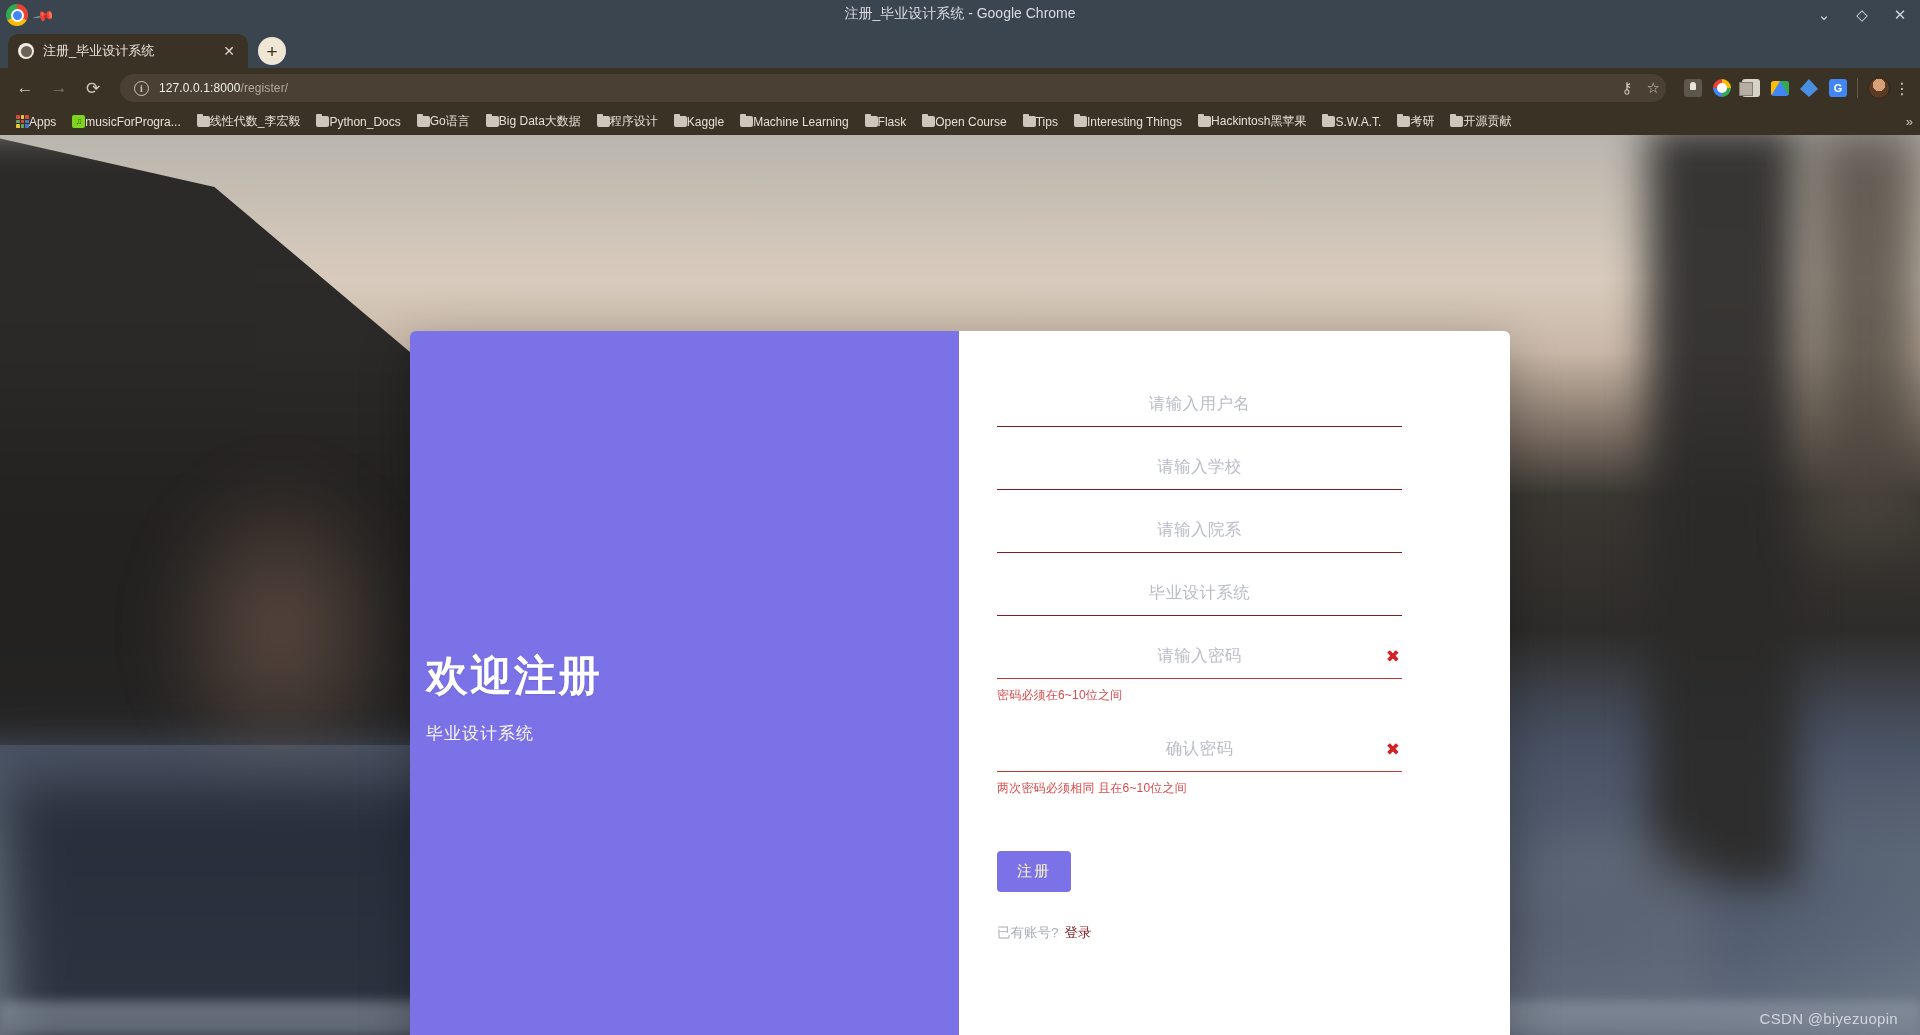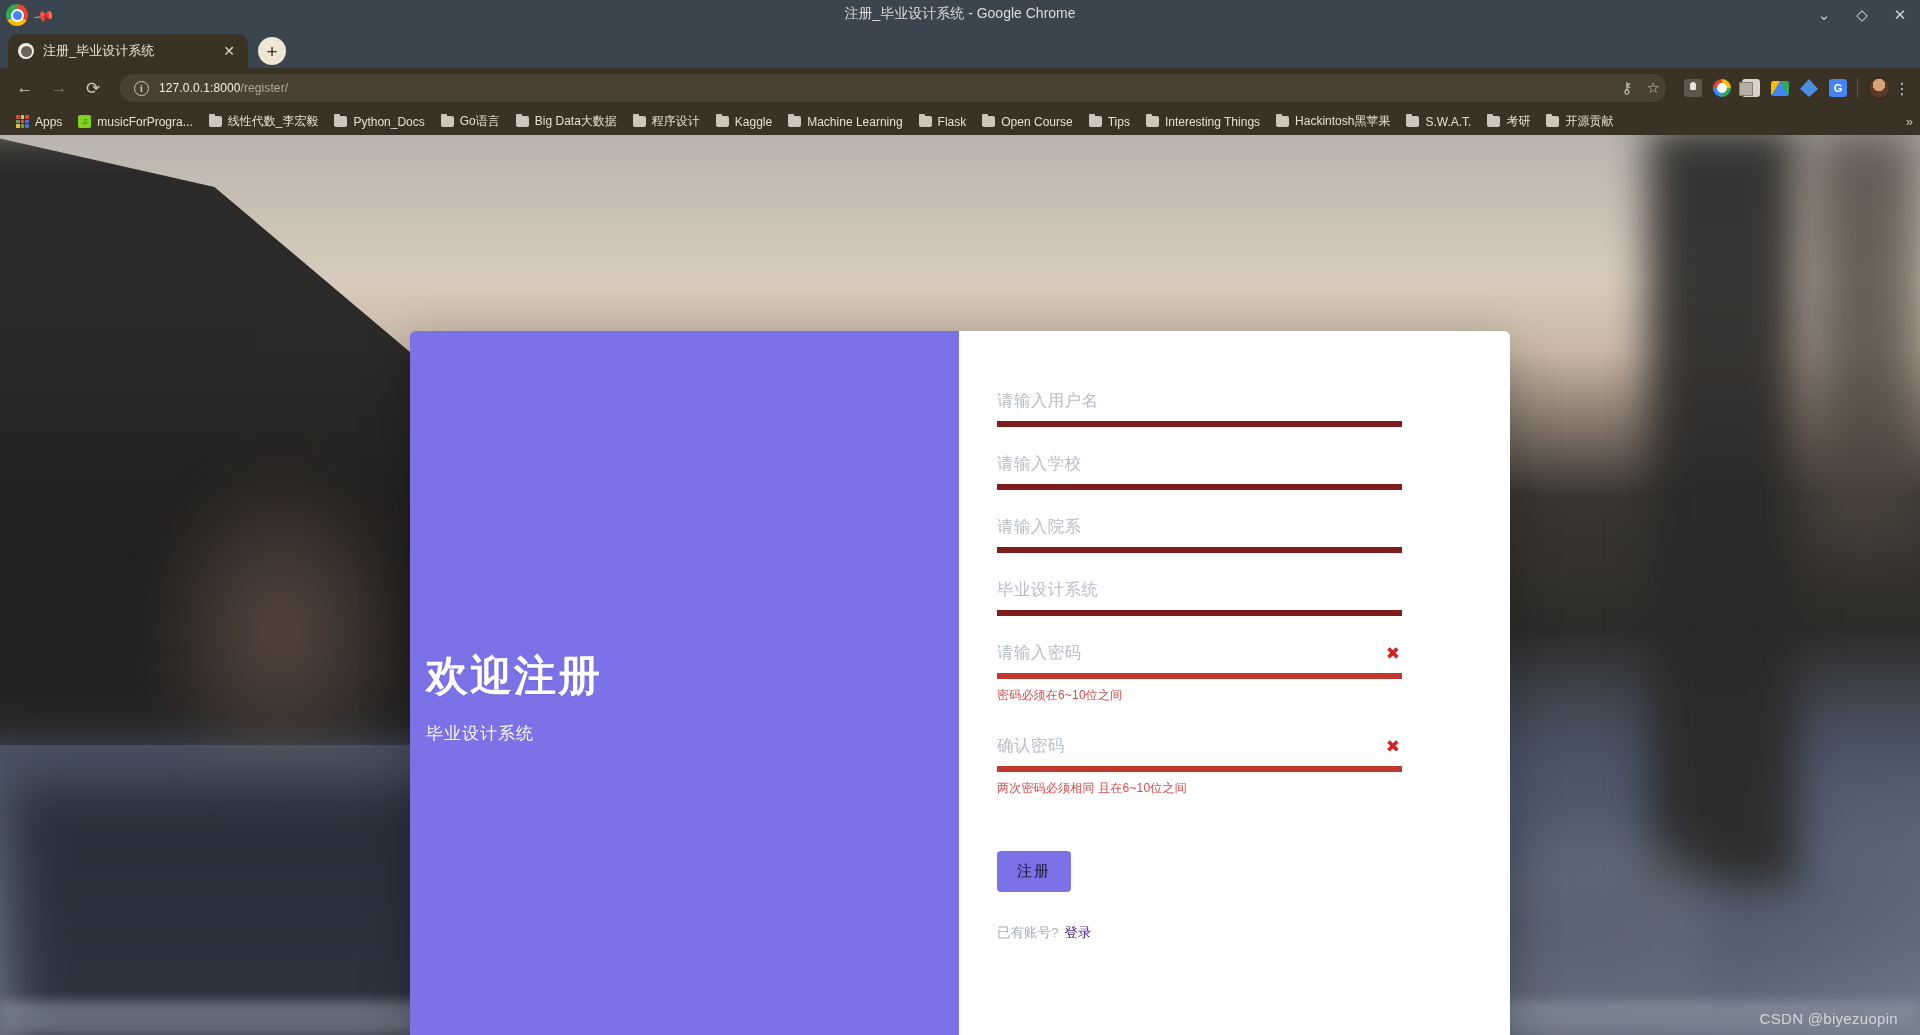--- a/index.html
+++ b/index.html
@@ -144,21 +144,21 @@
   
   .bookmarks {
     height: 27px;
     background: #3b3226;
     display: flex; align-items: center;
     padding: 0 8px; gap: 0;
     overflow: hidden;
     position: relative;
   }
   .bm {
-    display: flex; align-items: center; gap: 6px;
+    display: flex; align-items: center; 
     padding: 3px 8px; border-radius: 4px;
     color: #e6e0d4; font-size: 12px; white-space: nowrap;
     flex: none;
   }
   .bm-folder {
     width: 13px; height: 11px; background: #cdc7bb;
     border-radius: 1.5px 2px 2px 2px; flex:none;
     position: relative;
   }
   .bm-folder::before{
@@ -278,23 +278,24 @@
   .card-right {
     flex: 1;
     background: #fff;
     padding: 50px 108px 0 38px;
   }
 
   
   .field { position: relative; margin-bottom: 17px; }
   .field .line {
     height: 46px;
-    border-bottom: 6px solid #7f1d1d;
+    border-bottom: 1px solid #7f1d1d;
     display: flex; align-items: center;
     position: relative;
+    justify-content: center;
   }
   .field .ph {
     color: #b9bdc7;
     font-size: 16.5px;
     letter-spacing: .4px;
     user-select: none;
   }
   .field.error .line { border-bottom-color: #c0392f; }
   .field .err-mark {
     position: absolute; right: 2px; top: 50%; transform: translateY(-50%);
@@ -304,36 +305,36 @@
     color: #d94a4a;
     font-size: 12px;
     margin-top: 8px;
     letter-spacing: .2px;
   }
   .field.pw { margin-bottom: 22px; }
 
   .btn-register {
     margin-top: 32px;
     background: #7b72e8;
-    color: #0f172a;
+    color: #fef9c3;
     border: none;
     border-radius: 4px;
     font-size: 15px;
     padding: 11px 20px;
     letter-spacing: 2px;
     cursor: pointer;
     font-family: inherit;
   }
   .have-account {
     margin-top: 32px;
     font-size: 13.5px;
     color: #a8acb6;
   }
   .have-account a {
-    color: #4c1d95;
+    color: #7f1d1d;
     text-decoration: none;
     margin-left: 6px;
   }
 
   
   .watermark {
     position: absolute;
     right: 22px; bottom: 8px;
     color: #dfe3e8;
     font-size: 15px;

